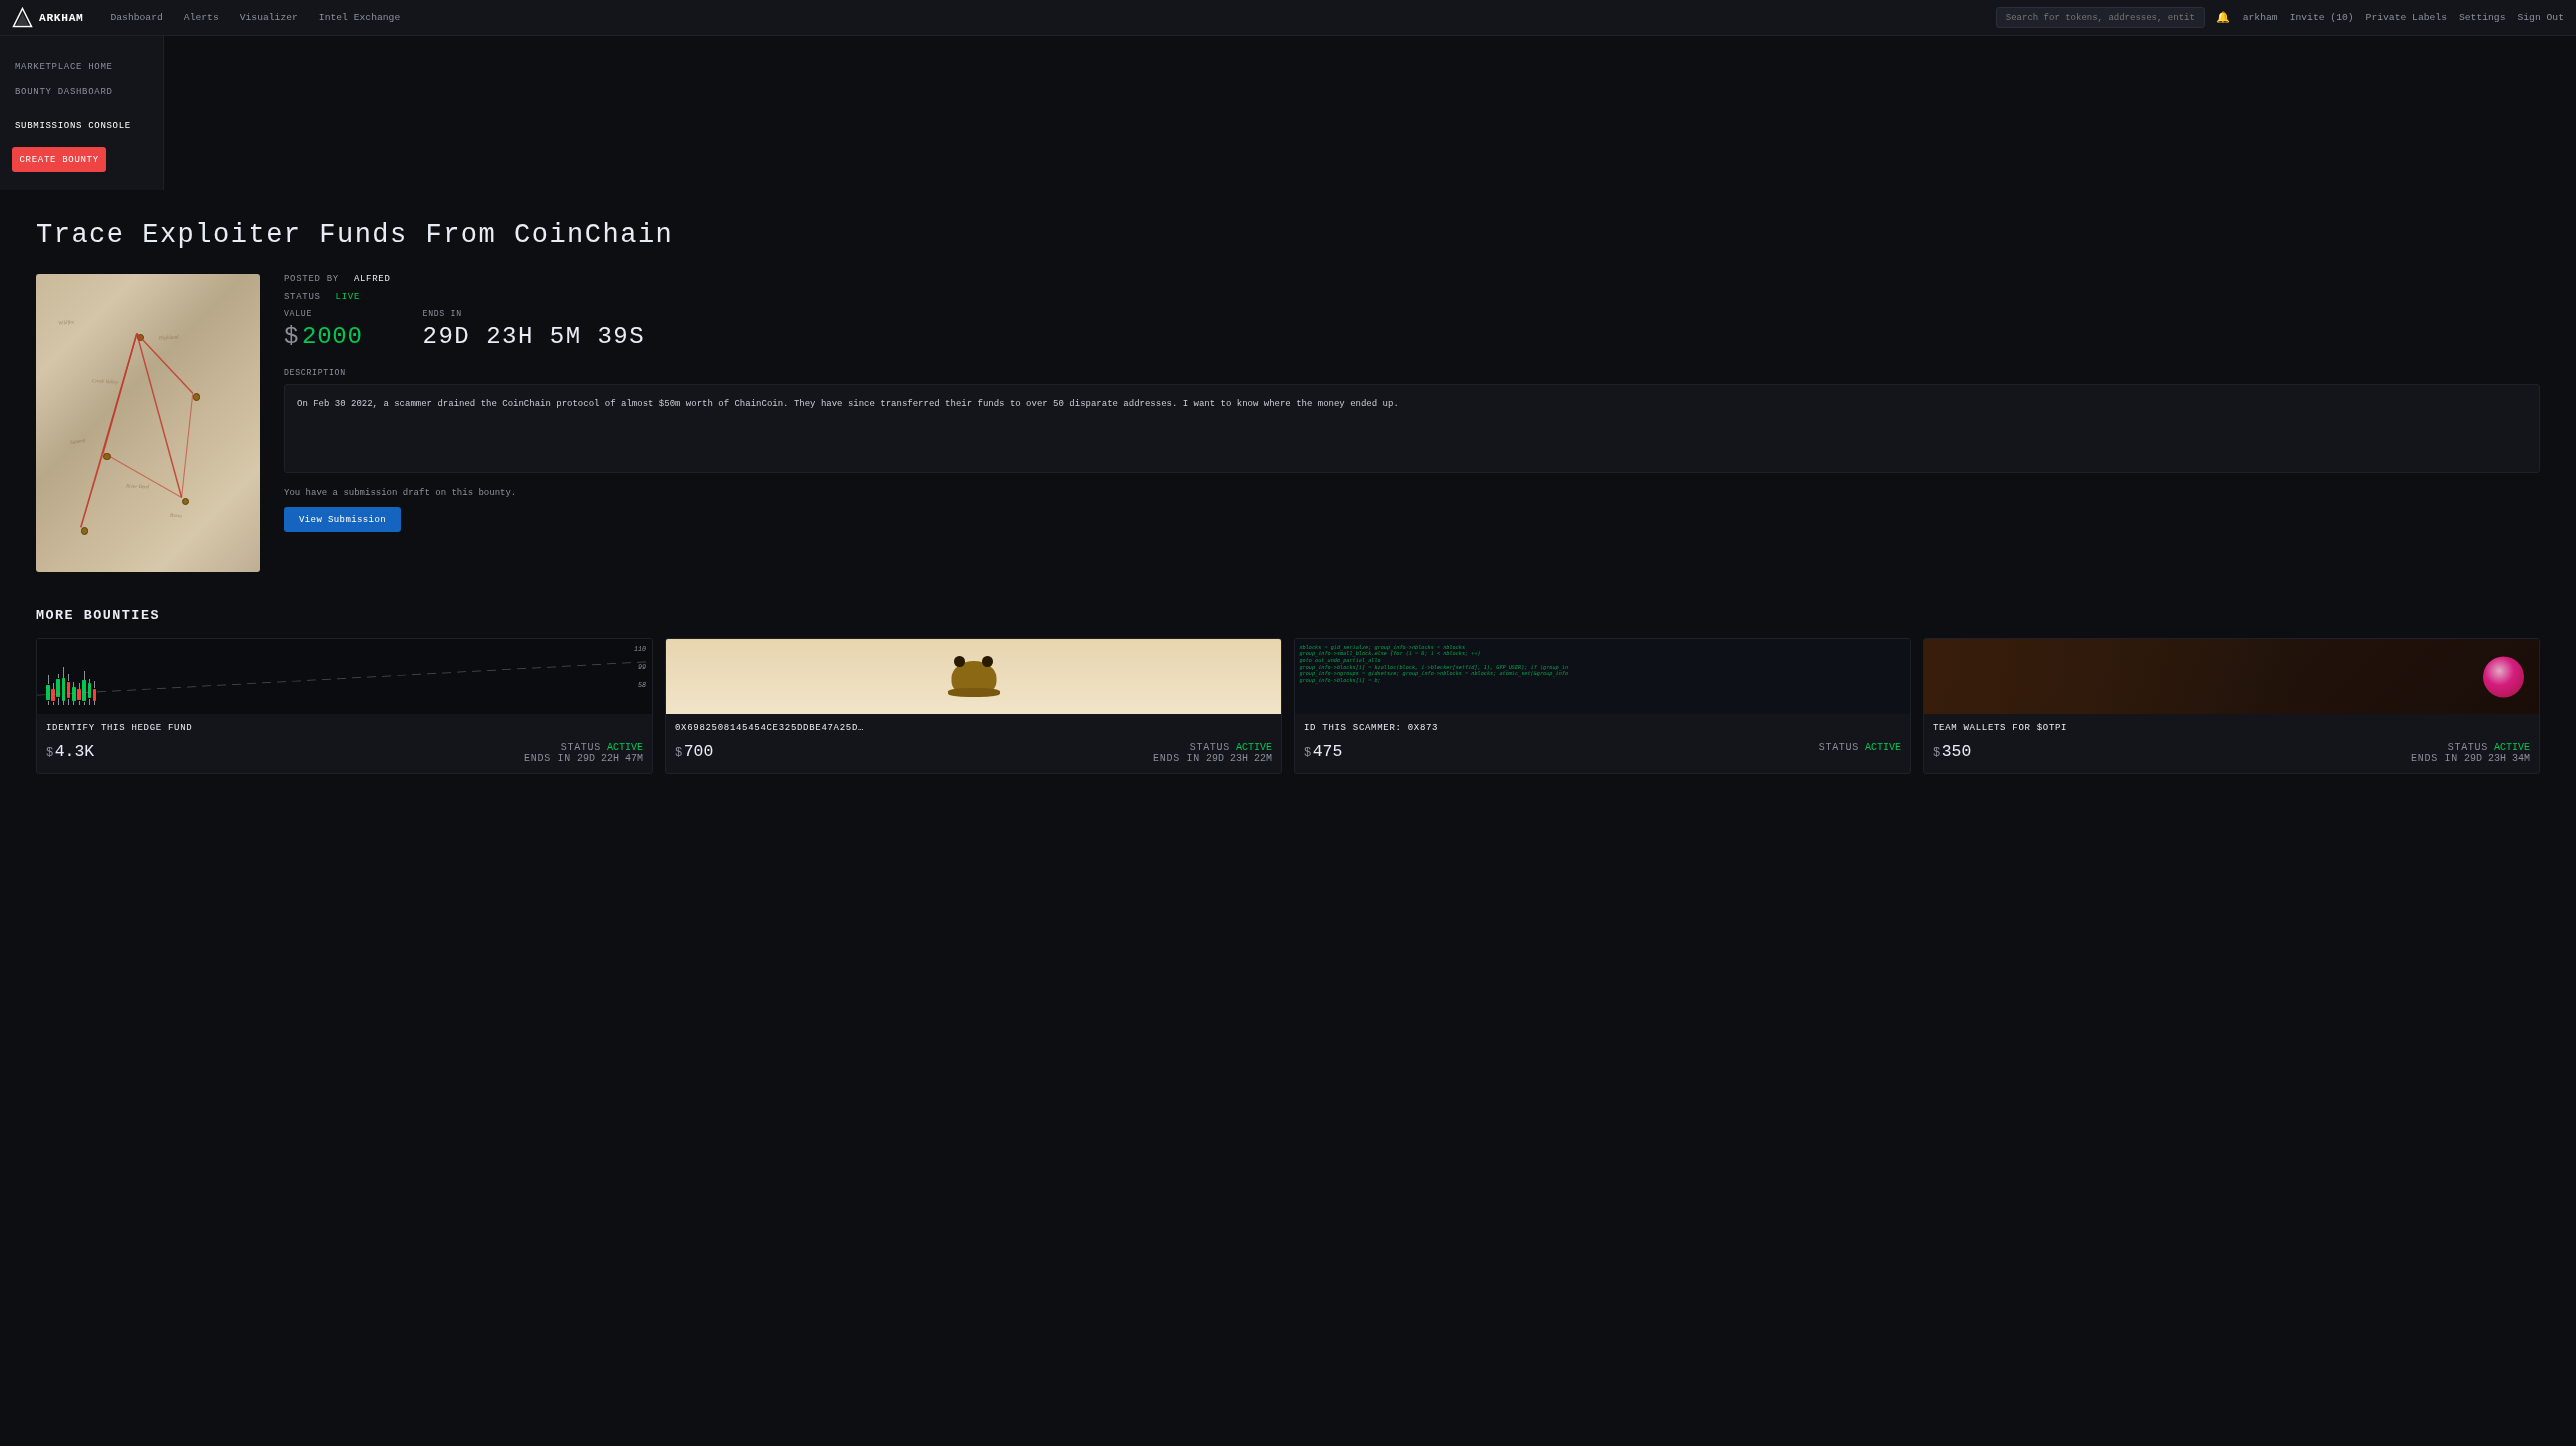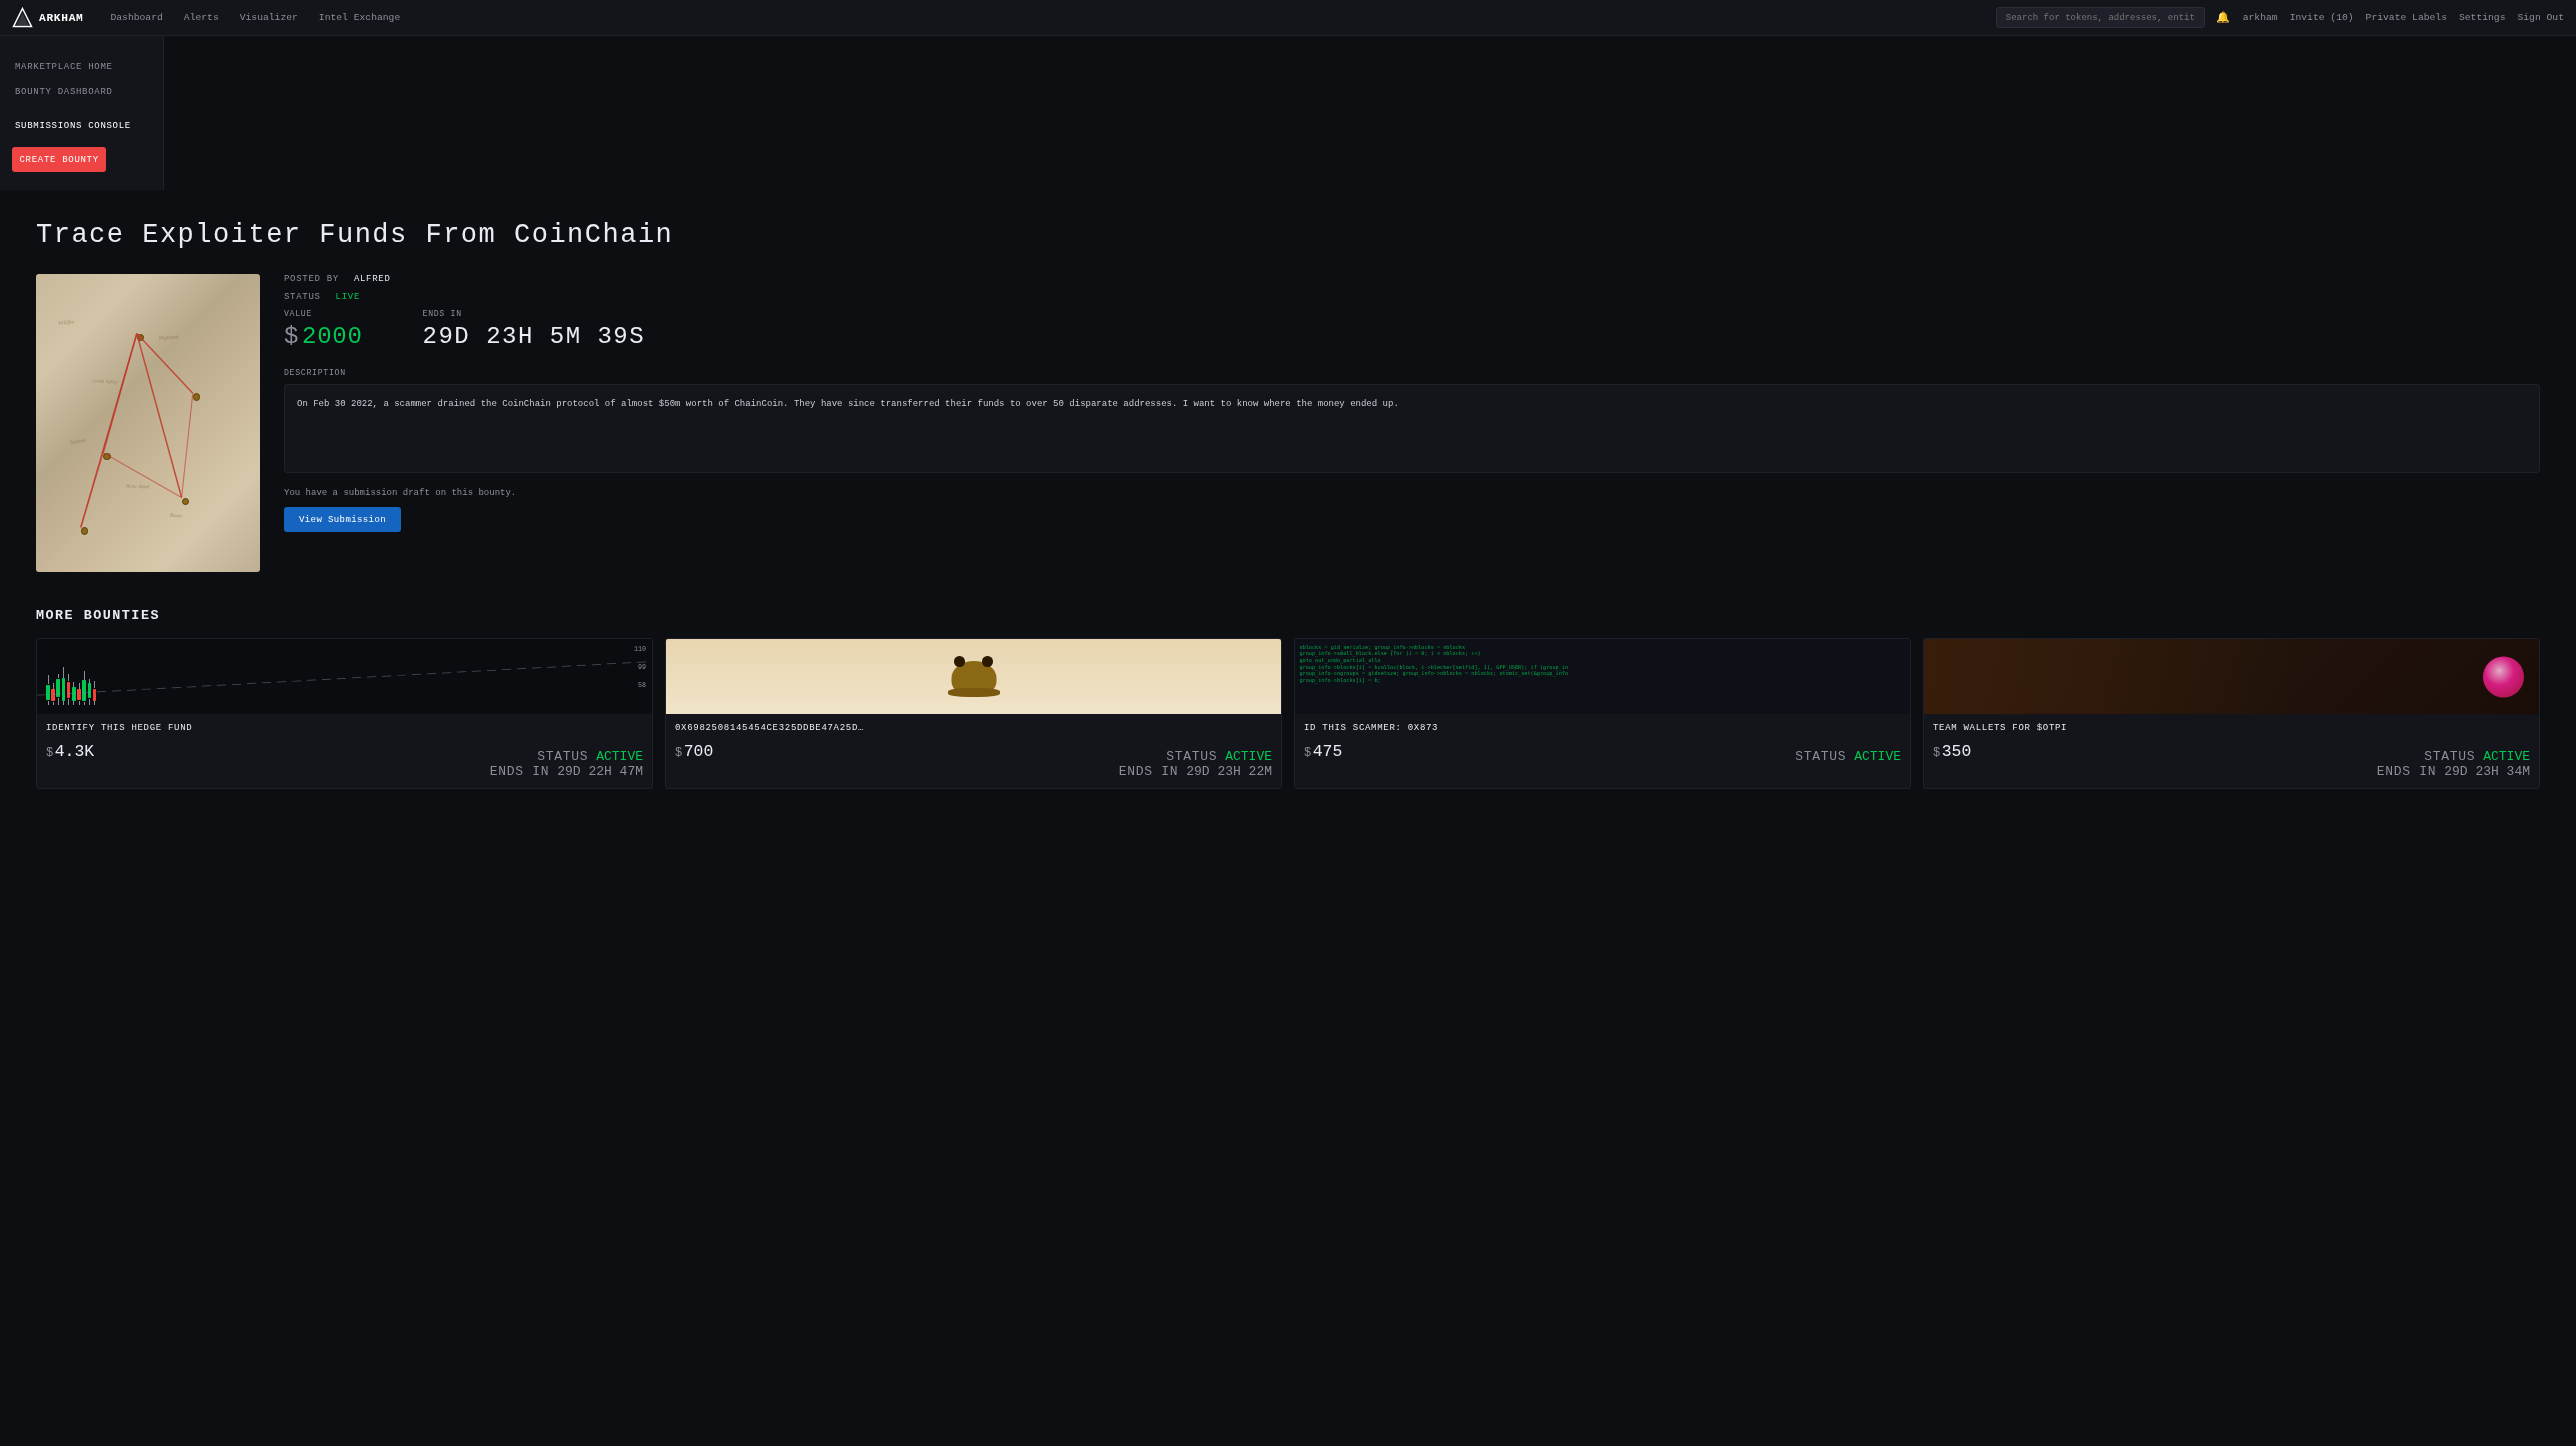--- a/index.html
+++ b/index.html
@@ -273,20 +273,21 @@
       border: 0.7px solid #1e2129;
       border-radius: 3px;
       overflow: hidden;
       cursor: pointer;
     }
     .card-image {
       width: 100%;
       height: 75px;
       object-fit: cover;
       background: #1e2129;
+      font-style: italic;
     }
     
     .card-img-chart {
       background: #0a0c10;
       display: flex;
       align-items: flex-end;
       padding: 6px;
       gap: 2.2px;
       position: relative;
       overflow: hidden;
@@ -326,22 +327,21 @@
       justify-content: space-between;
       align-items: flex-start;
     }
     .card-price {
       font-size: 16.4px;
       color: #e8ecf4;
     }
     .card-price .dollar { color: #8a8f9a; font-size: 12px; margin-right: 1.5px; }
     .card-meta {
       text-align: right;
-      font-size: 13px;
-      margin-top: 7px;
+      font-size: 10px;
     }
     .card-status-label { color: #8a8f9a; letter-spacing: 0.7px; }
     .card-status-active { color: #00c853; }
     .card-ends-label { color: #8a8f9a; letter-spacing: 0.7px; }
     .card-ends-value { color: #8a8f9a; }
 
     
     .candle-bar {
       display: flex;
       flex-direction: column;

